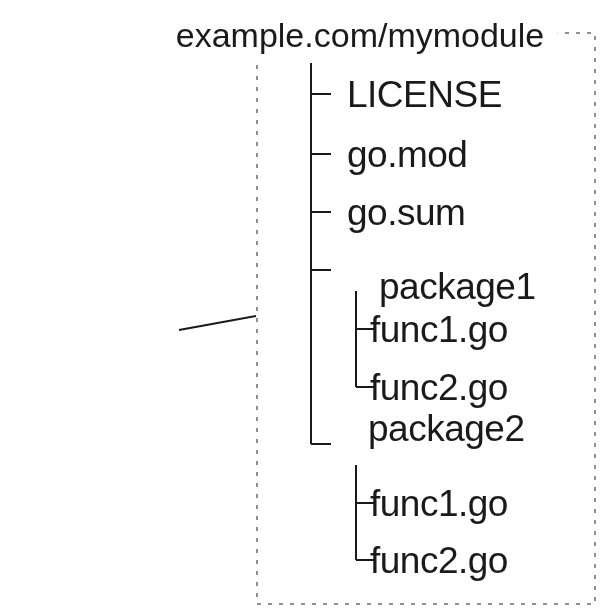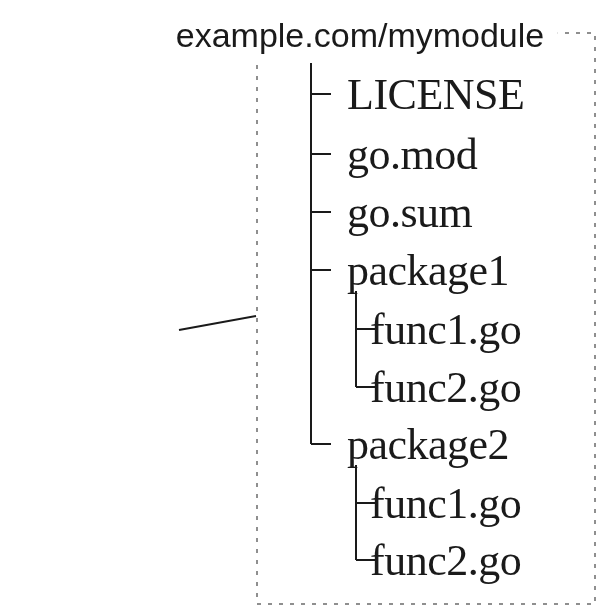--- a/index.html
+++ b/index.html
@@ -60,36 +60,36 @@
     top: 317px;
     z-index: 2;
     font-size: 33px;
     line-height: 36px;
     white-space: nowrap;
     color: var(--text, #1a1a1a);
   }
   .tree-label {
     position: absolute;
     z-index: 2;
-    font-family: Liberation Serif, serif;
-    font-size: 44px;
+    font-family: Liberation Sans, sans-serif;
+    font-size: 37px;
     line-height: 34px;
     white-space: nowrap;
     color: var(--text, #1a1a1a);
     letter-spacing: -0.5px;
   }
   .lv1 { left: 347px; }
   .lv2 { left: 370px; }
   .r0 { top: 78px; }
   .r1 { top: 138px; }
   .r2 { top: 196px; }
-  .r3 { top: 254px; }
+  .r3 { top: 270px; margin-left: 32px; }
   .r4 { top: 313px; }
   .r5 { top: 371px; }
-  .r6 { top: 428px; }
+  .r6 { top: 412px; margin-left: 21px; }
   .r7 { top: 487px; }
   .r8 { top: 544px; }
 </style>
 </head>
 <body>
 
 <div id="canvas">
 
   <svg id="lines" viewBox="0 0 602 610" xmlns="http://www.w3.org/2000/svg">
 

